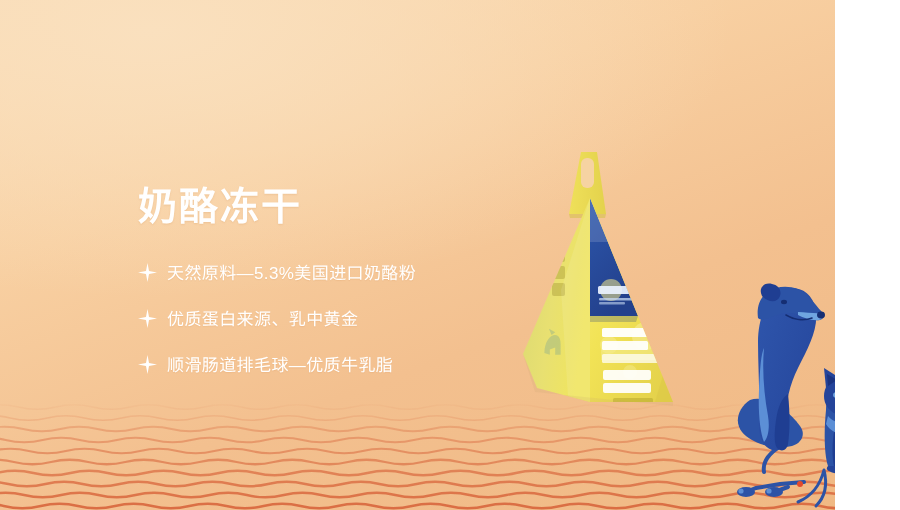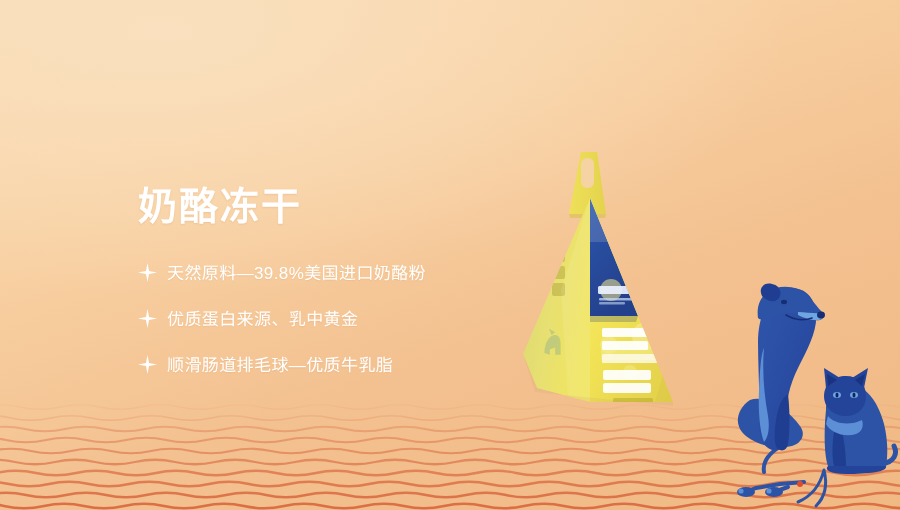--- a/index.html
+++ b/index.html
@@ -4,21 +4,21 @@
 <title>奶酪冻干</title>
 <style>
   * { margin:0; padding:0; box-sizing:border-box; }
   html, body {
     width:900px; height:510px;
     font-family:"Liberation Sans","DejaVu Sans",sans-serif;
     overflow:hidden;
   }
   #banner {
     position:relative;
-    width:900px; height:510px;
+    width:835px; height:510px;
     background:
       radial-gradient(120% 90% at 18% 6%, #FAE0BE 0%, rgba(250,224,190,0) 58%),
       linear-gradient(160deg, #F9DCB5 0%, #F8D0A2 32%, #F3C08F 64%, #F0B984 100%);
     overflow:hidden;
   }
 
   
   #waves {
     position:absolute; left:0; right:0; bottom:0;
     height:110px;
@@ -116,21 +116,21 @@
     <div id="title">奶酪冻干</div>
 
     <div id="bullets">
 
       <div class="bullet">
         <span class="spark">
           <svg width="19" height="19" viewBox="0 0 19 19" aria-hidden="true">
             <path d="M9.5 0 L11.0 8.0 L19 9.5 L11.0 11.0 L9.5 19 L8.0 11.0 L0 9.5 L8.0 8.0 Z" fill="#FFFFFF"></path>
           </svg>
         </span>
-        <span class="btext">天然原料—39.8%美国进口奶酪粉</span>
+        <span class="btext">天然原料—5.3%美国进口奶酪粉</span>
       </div>
 
       <div class="bullet">
         <span class="spark">
           <svg width="19" height="19" viewBox="0 0 19 19" aria-hidden="true">
             <path d="M9.5 0 L11.0 8.0 L19 9.5 L11.0 11.0 L9.5 19 L8.0 11.0 L0 9.5 L8.0 8.0 Z" fill="#FFFFFF"></path>
           </svg>
         </span>
         <span class="btext">优质蛋白来源、乳中黄金</span>
       </div>

